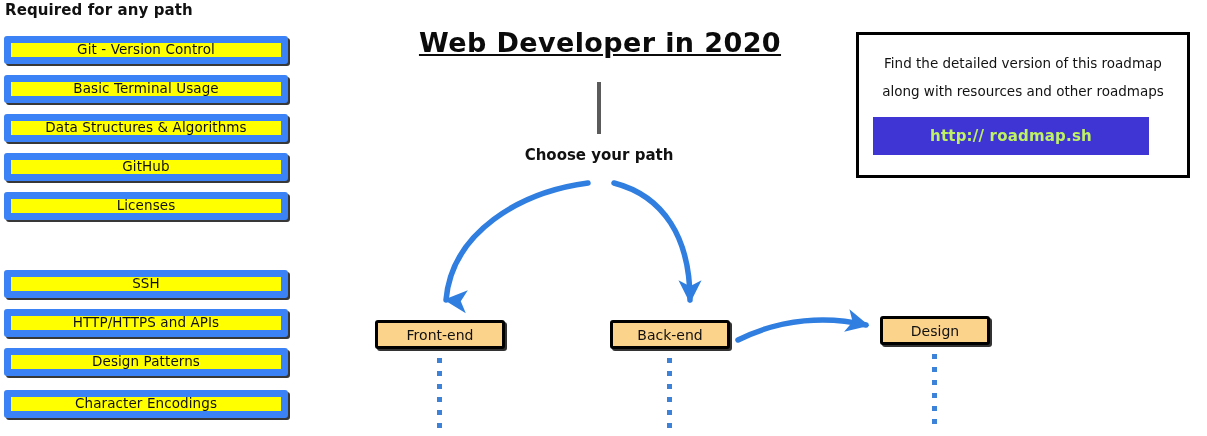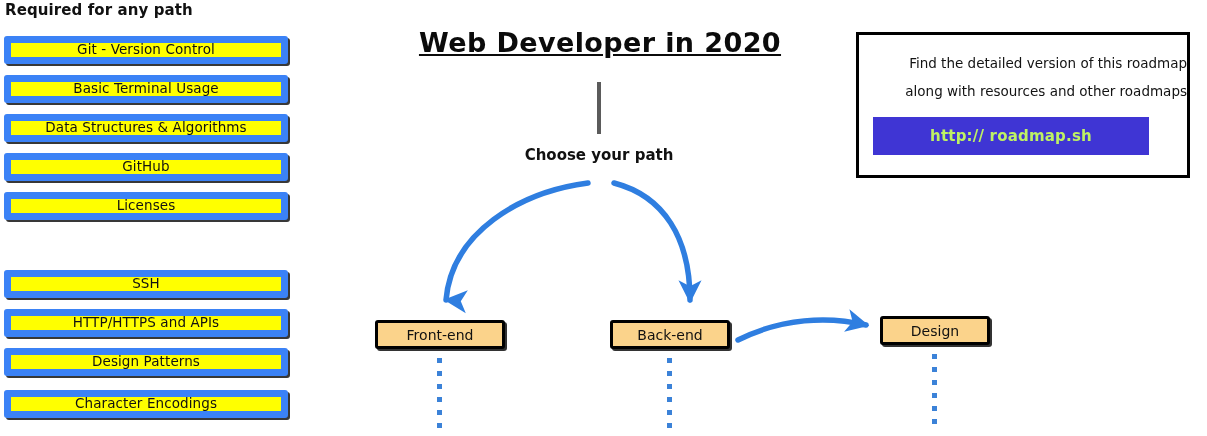--- a/index.html
+++ b/index.html
@@ -140,21 +140,21 @@
     width: 334px;
     height: 146px;
     box-sizing: border-box;
     background: #ffffff;
     border: 3px solid #000000;
   }
   .info-line {
     position: absolute;
     left: 0;
     width: 100%;
-    text-align: right;
+    text-align: center;
     font-size: 13.5px;
     color: #131313;
     white-space: nowrap;
   }
   #info-line-1 { top: 20px; }
   #info-line-2 { top: 48px; }
   #info-button {
     position: absolute;
     left: 14px;
     top: 82px;

